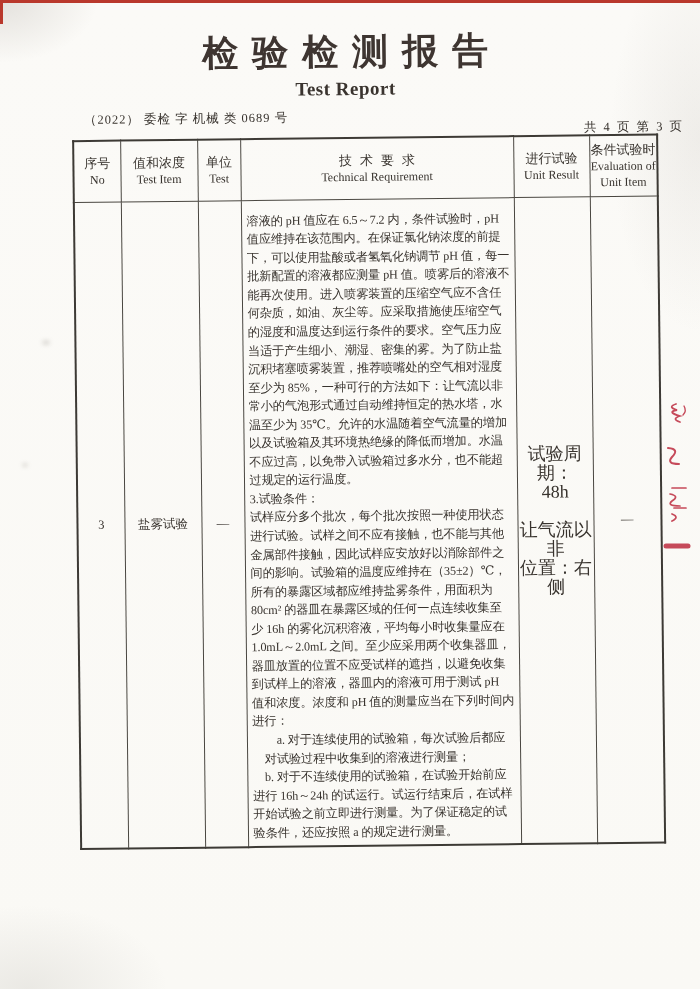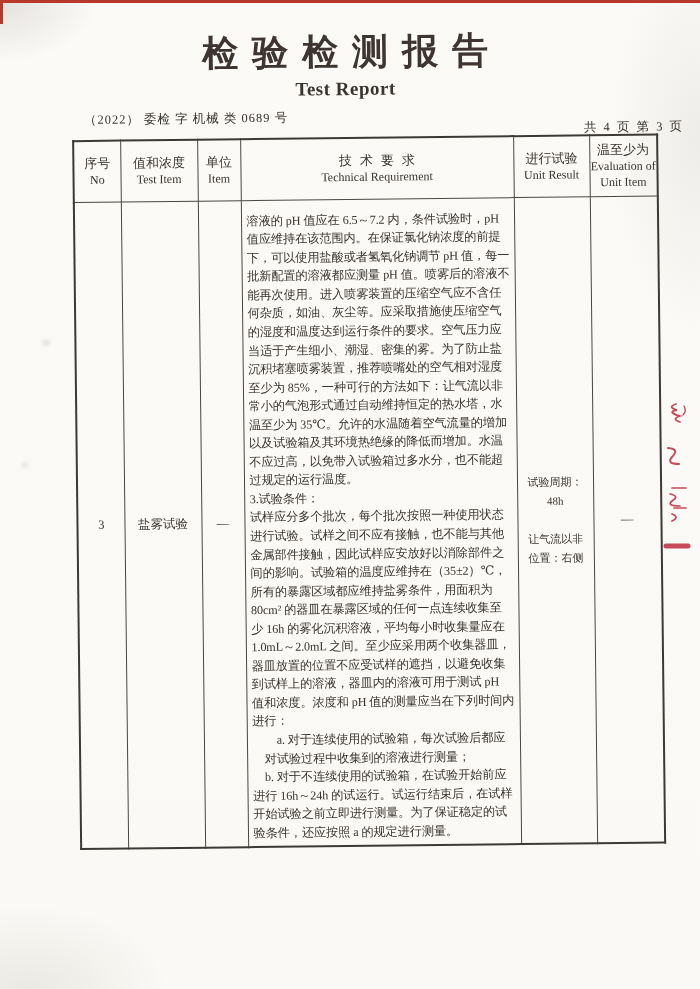--- a/index.html
+++ b/index.html
@@ -53,21 +53,21 @@
   .hdr-cn.spread{letter-spacing:8px;text-indent:8px;}
   .hdr-en{font-size:12px;}
   td.c-no,td.c-item,td.c-unit,td.c-eval{text-align:center;}
   td.c-tech{vertical-align:top;}
   .tech-lines{padding:7px 3px 0 5px;}
   .tline{
     font-size:12.2px;line-height:18.55px;height:18.55px;
     letter-spacing:-0.1px;white-space:nowrap;overflow:visible;
   }
   .result-lines{display:flex;flex-direction:column;justify-content:center;height:100%;}
-  .rline{font-size:11px;line-height:19px;min-height:19px;text-align:center;}
+  .rline{font-size:18px;line-height:19px;min-height:19px;text-align:center;}
   .dash{font-size:13px;}
 
   .edge-marks{position:absolute;left:648px;top:396px;width:52px;height:185px;z-index:8;}
   .edge-marks svg{display:block;}
 </style>
 </head>
 <body>
 
 <div class="edge-strip-top"></div>
 <div class="edge-strip-left"></div>
@@ -95,32 +95,32 @@
         <td class="hdr">
           <div class="hdr-cn">序号</div>
           <div class="hdr-en">No</div>
         </td>
         <td class="hdr">
           <div class="hdr-cn">值和浓度</div>
           <div class="hdr-en">Test Item</div>
         </td>
         <td class="hdr">
           <div class="hdr-cn">单位</div>
-          <div class="hdr-en">Item</div>
+          <div class="hdr-en">Test</div>
         </td>
         <td class="hdr">
           <div class="hdr-cn spread">技术要求</div>
           <div class="hdr-en">Technical Requirement</div>
         </td>
         <td class="hdr">
           <div class="hdr-cn">进行试验</div>
           <div class="hdr-en">Unit Result</div>
         </td>
         <td class="hdr">
-          <div class="hdr-cn">温至少为</div>
+          <div class="hdr-cn">条件试验时</div>
           <div class="hdr-en">Evaluation of Unit Item</div>
         </td>
       </tr>
       <tr style="height:645px;">
         <td class="c-no">3</td>
         <td class="c-item" style="text-align:center;">盐雾试验</td>
         <td class="c-unit dash">—</td>
         <td class="c-tech">
           <div class="tech-lines">
               <div class="tline">溶液的 pH 值应在 6.5～7.2 内，条件试验时，pH</div>

